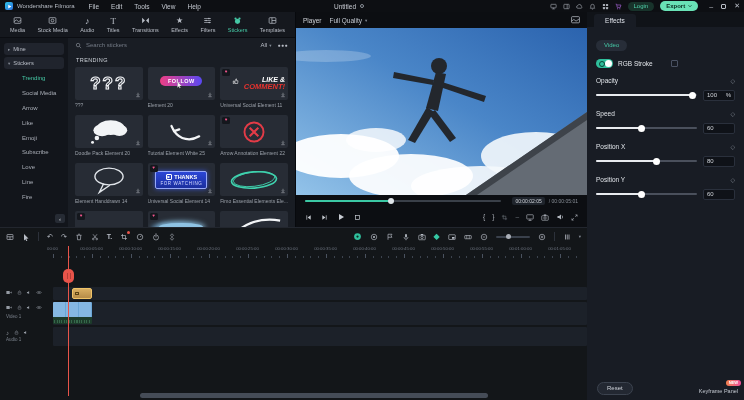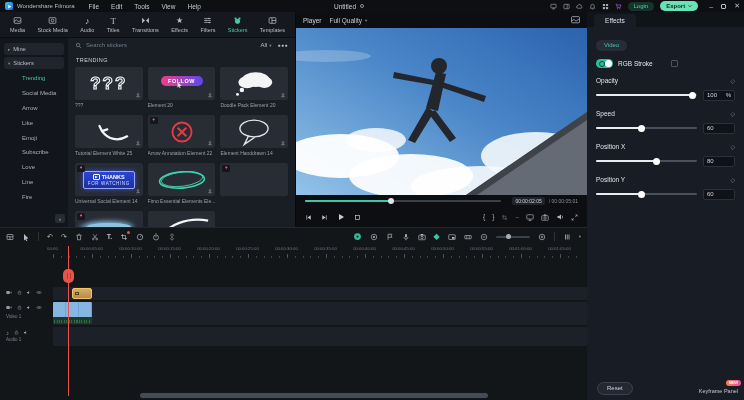--- a/index.html
+++ b/index.html
@@ -317,20 +317,36 @@
           <div class="thumb">
             <span class="follow-pill">FOLLOW</span>
             <svg class="cursor-arrow" width="7" height="8" viewBox="0 0 16 16">
                 <path d="M4 1l9 9-5 .5 2.5 4-2 1-2.3-4L3 14z" fill="#fff" stroke="#444" stroke-width=".5"></path>
               </svg>
             <svg class="dl" width="6" height="6" viewBox="0 0 16 16">
                 <path d="M8 2v7M5 6.5l3 3 3-3M3.5 12.5h9" stroke="currentColor" stroke-width="1.6" fill="none"></path>
               </svg>
           </div>
           <div class="cell-label">Element 20</div>
+        </div>
+        <div>
+          <div class="thumb">
+            <svg class="thumbup" width="8" height="8" viewBox="0 0 16 16">
+                <path d="M2.5 8h2v5h-2zM6 13V8l2-4.5 1.3.6-1 3.4H12l-.8 5.5z" fill="none" stroke="#fff" stroke-width="1.1"></path>
+              </svg>
+            <div class="likecomment">
+                <div class="lc1">LIKE &amp;</div>
+                <div class="lc2">COMMENT!</div>
+              </div>
+            <span class="heart-badge">♥</span>
+            <svg class="dl" width="6" height="6" viewBox="0 0 16 16">
+                <path d="M8 2v7M5 6.5l3 3 3-3M3.5 12.5h9" stroke="currentColor" stroke-width="1.6" fill="none"></path>
+              </svg>
+          </div>
+          <div class="cell-label">Universal Social Element 11</div>
         </div>
 
         <div>
           <div class="thumb">
             <svg width="52" height="30" viewBox="0 0 60 34">
                 <g fill="#f2f4f6">
                   <ellipse cx="32" cy="12" rx="16" ry="8.5"></ellipse>
                   <ellipse cx="22" cy="15" rx="10" ry="7"></ellipse>
                   <ellipse cx="42" cy="15" rx="9" ry="6.5"></ellipse>
                   <circle cx="16" cy="24" r="2.6"></circle>

